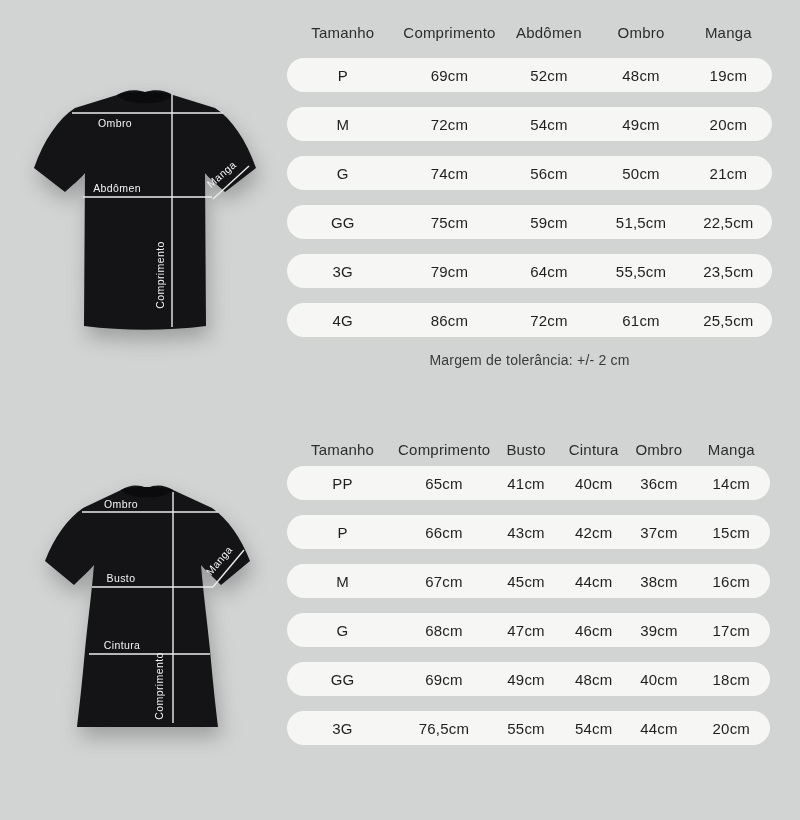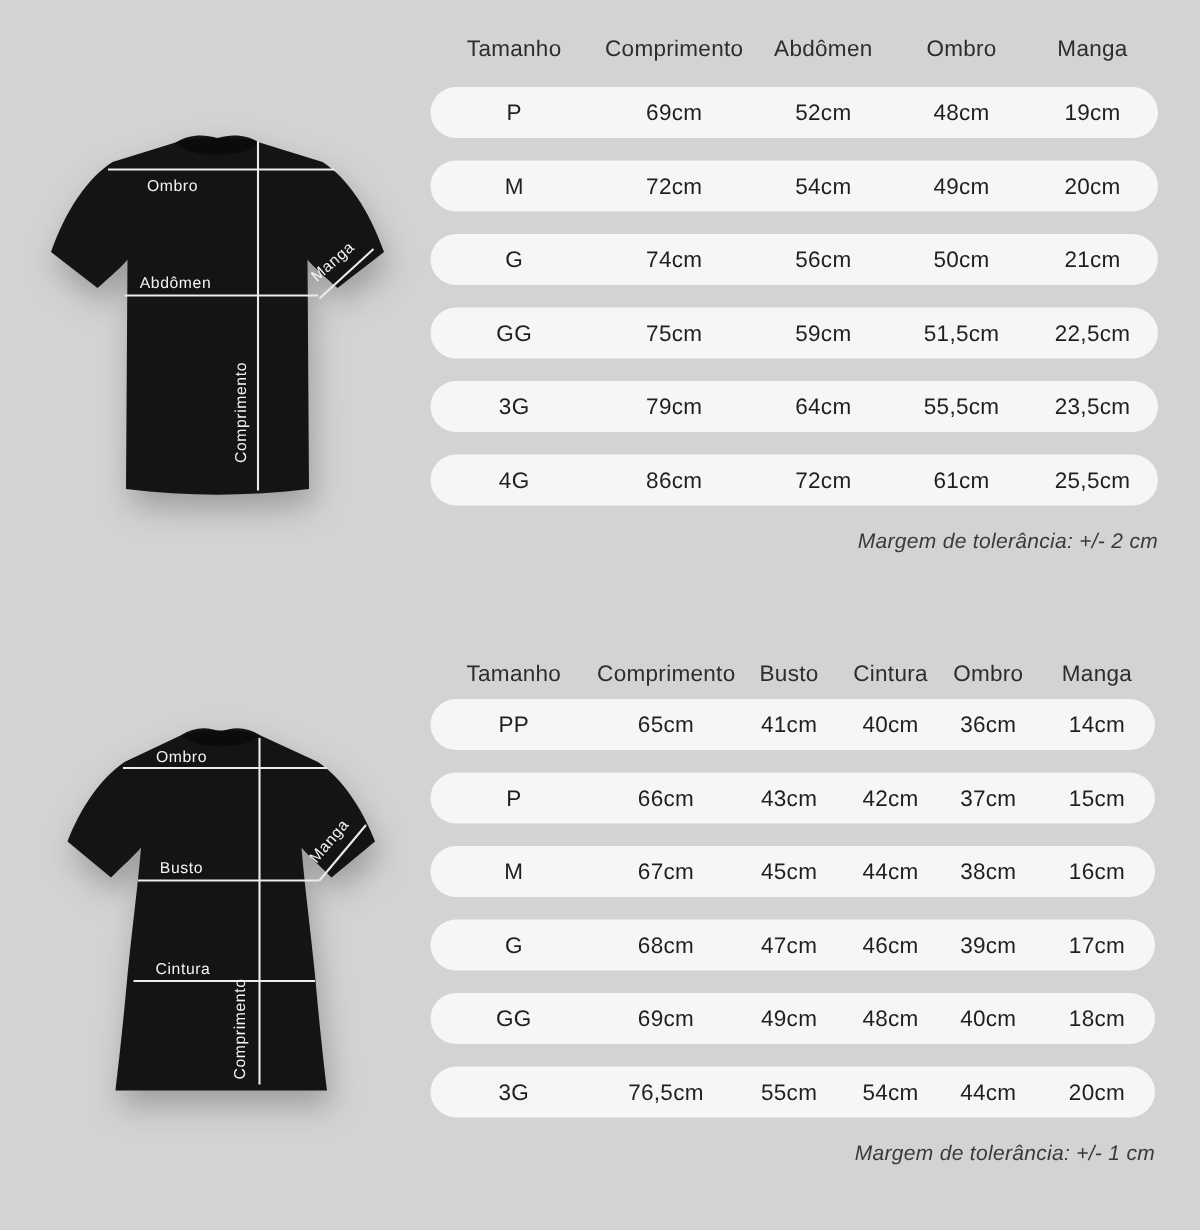--- a/index.html
+++ b/index.html
@@ -35,22 +35,22 @@
   .grid-5 { grid-template-columns:23% 21% 20% 18% 18%; }
   .grid-6 { grid-template-columns:23% 19% 15% 13% 14% 16%; }
   .pill {
     display:grid; align-items:center; text-align:center;
     height:34px; background:#f6f6f4; border-radius:999px;
     font-size:15px; color:#1f1f1f; letter-spacing:.2px;
   }
   .table-top .pill { margin-bottom:15px; }
   .table-bottom .pill { margin-bottom:15px; }
   .tolerance {
-    text-align:right; font-size:14px; color:#3a3a3a;
-    letter-spacing:.2px; margin-top:7px;font-style:italic;
+    text-align:center; font-size:14px; color:#3a3a3a;
+    letter-spacing:.2px; margin-top:7px;
   }
 </style>
 </head>
 <body>
 
 <div class="figure" style="left:25px; top:78px; width:235px; height:270px;">
   <svg width="235" height="270" viewBox="0 0 235 270">
     <g class="shirt-group">
       <path class="shirt-body" d="M120,14 C110,11 100,12 92,17 L50,30 C33,41 19,62 9,90 L40,114
            C49,106 56,100 60,95 L59,248 C100,253 140,253 181,248 L180,95
@@ -195,14 +195,13 @@
     <span>18cm</span>
   </div>
   <div class="pill grid-6">
     <span>3G</span>
     <span>76,5cm</span>
     <span>55cm</span>
     <span>54cm</span>
     <span>44cm</span>
     <span>20cm</span>
   </div>
-  <div class="tolerance">Margem de tolerância: +/- 1 cm</div>
 </div>
 
 </body></html>

